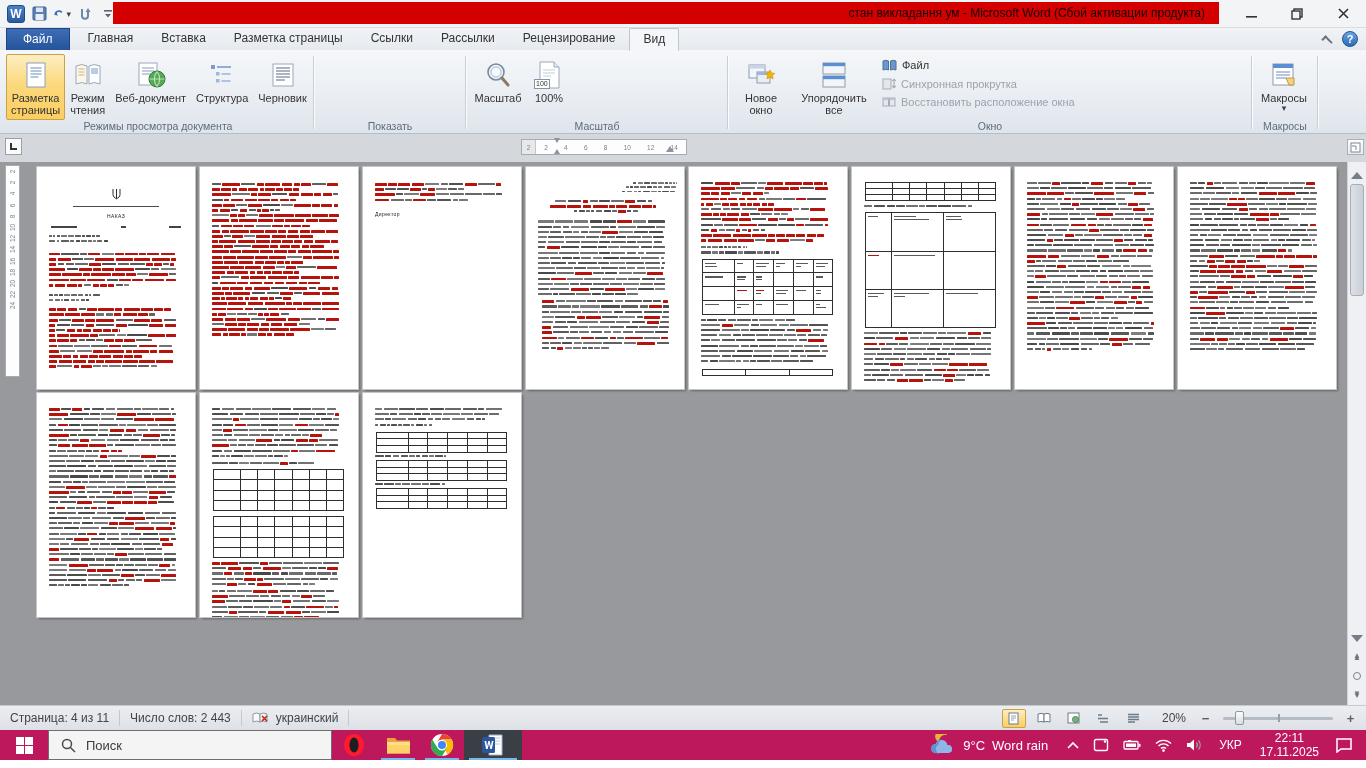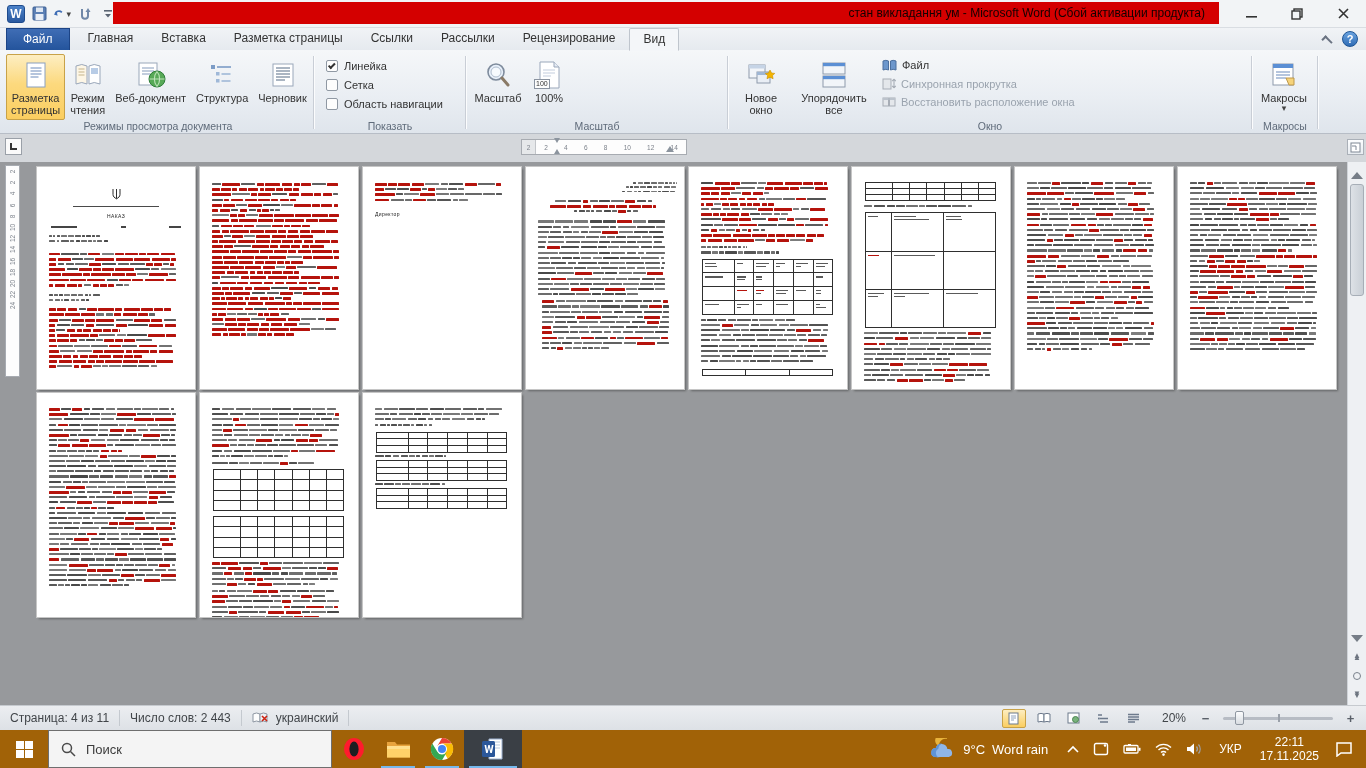--- a/index.html
+++ b/index.html
@@ -93,21 +93,21 @@
 .sseg{padding:0 10px;display:flex;align-items:center;gap:7px;border-right:1px solid #c4c9cf;height:16px;white-space:nowrap}
 .sright{margin-left:auto;display:flex;align-items:center;gap:6px;padding-right:8px}
 .vbtn{width:24px;height:19px;display:flex;align-items:center;justify-content:center;border:1px solid transparent;border-radius:2px}
 .vbtn.sel{background:linear-gradient(#fdeec2,#fbce60);border:1px solid #c8a248}
 .zoomlbl{margin:0 6px 0 10px}
 .zbtn{width:15px;height:15px;display:flex;align-items:center;justify-content:center;color:#5a6069;font-size:13px;font-weight:bold}
 .ztrack{width:110px;height:3px;background:#b7bcc4;border-radius:2px;position:relative;margin:0 4px}
 .ztick{position:absolute;left:50%;top:-2.5px;width:1.5px;height:8px;background:#9aa0a9}
 .zthumb{position:absolute;left:12px;top:-5.5px;width:9px;height:14px;background:linear-gradient(#fbfcfd,#d9dde2);border:1px solid #8f97a1;border-radius:2px}
 
-.taskbar{height:38px;background:#a16207;display:flex;align-items:stretch;color:#fff}
+.taskbar{height:30px;background:#be185d;display:flex;align-items:stretch;color:#fff}
 .startbtn{width:48px;display:flex;align-items:center;justify-content:center}
 .searchbox{width:284px;background:#f4f4f4;border:1px solid #6e6e6e;display:flex;align-items:center;gap:10px;padding:0 12px;color:#3c3c3c;font-size:13px}
 .appbtn{width:44px;display:flex;align-items:center;justify-content:center;position:relative}
 .appbtn.active{background:#3a3f45;width:58px}
 .runline{position:absolute;bottom:0;left:5px;right:5px;height:2.5px;background:#76b9ed}
 .tright{margin-left:auto;display:flex;align-items:center}
 .weather{display:flex;align-items:center;gap:7px;padding:0 12px;font-size:13px}
 .trayitem{padding:0 7px;display:flex;align-items:center;justify-content:center;height:100%}
 .langind{font-size:12px;padding:0 9px}
 .clock{font-size:12px;line-height:14px;text-align:center;padding:0 9px}
@@ -237,36 +237,20 @@
             <rect x="5" y="4" width="20" height="22" fill="#fff" stroke="#9aa7ba"></rect>
             <path d="M8 8h14M8 11h14M8 14h14M8 17h14M8 20h9" stroke="#8f9dae" stroke-width="1.3"></path>
           </svg>
       </div>
       <div class="lbl nowrap">Черновик</div>
     </div>
     <div class="glabel">Режимы просмотра документа</div>
   </div>
 
   <div class="rgroup" style="width:152px">
-    <div class="chkcol">
-      <div class="chkrow">
-        <span class="cbox">
-            <i class="ck"></i>
-          </span>
-        <span>Линейка</span>
-      </div>
-      <div class="chkrow">
-        <span class="cbox"></span>
-        <span>Сетка</span>
-      </div>
-      <div class="chkrow">
-        <span class="cbox"></span>
-        <span>Область навигации</span>
-      </div>
-    </div>
     <div class="glabel">Показать</div>
   </div>
 
   <div class="rgroup" style="width:262px">
     <div class="bigbtn" style="width:56px">
       <div class="ic">
         <svg width="30" height="30" viewBox="0 0 30 30">
             <circle cx="13" cy="12" r="8" fill="#e8f0fa" stroke="#7e8b9c" stroke-width="1.6"></circle>
             <circle cx="13" cy="12" r="5" fill="#f6fafe" stroke="#aebccd"></circle>
             <path d="M19 18 L25 25" stroke="#8a7a66" stroke-width="3" stroke-linecap="round"></path>

